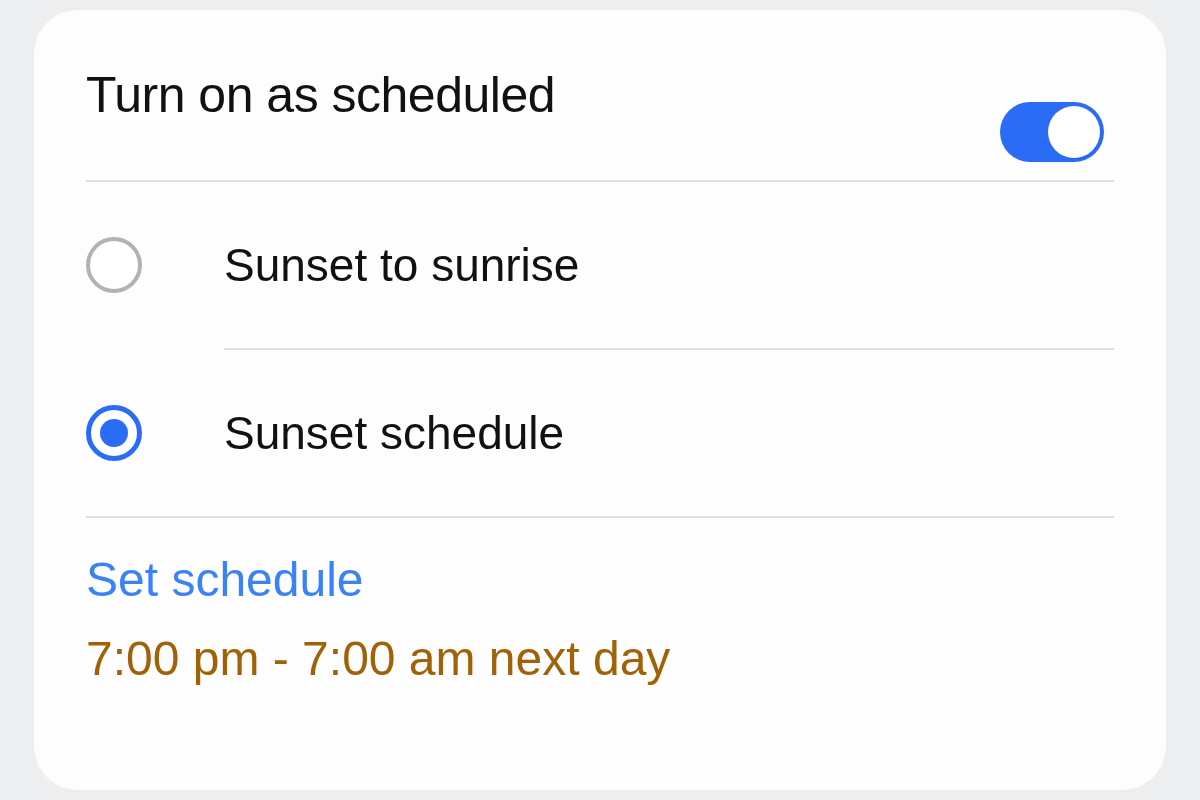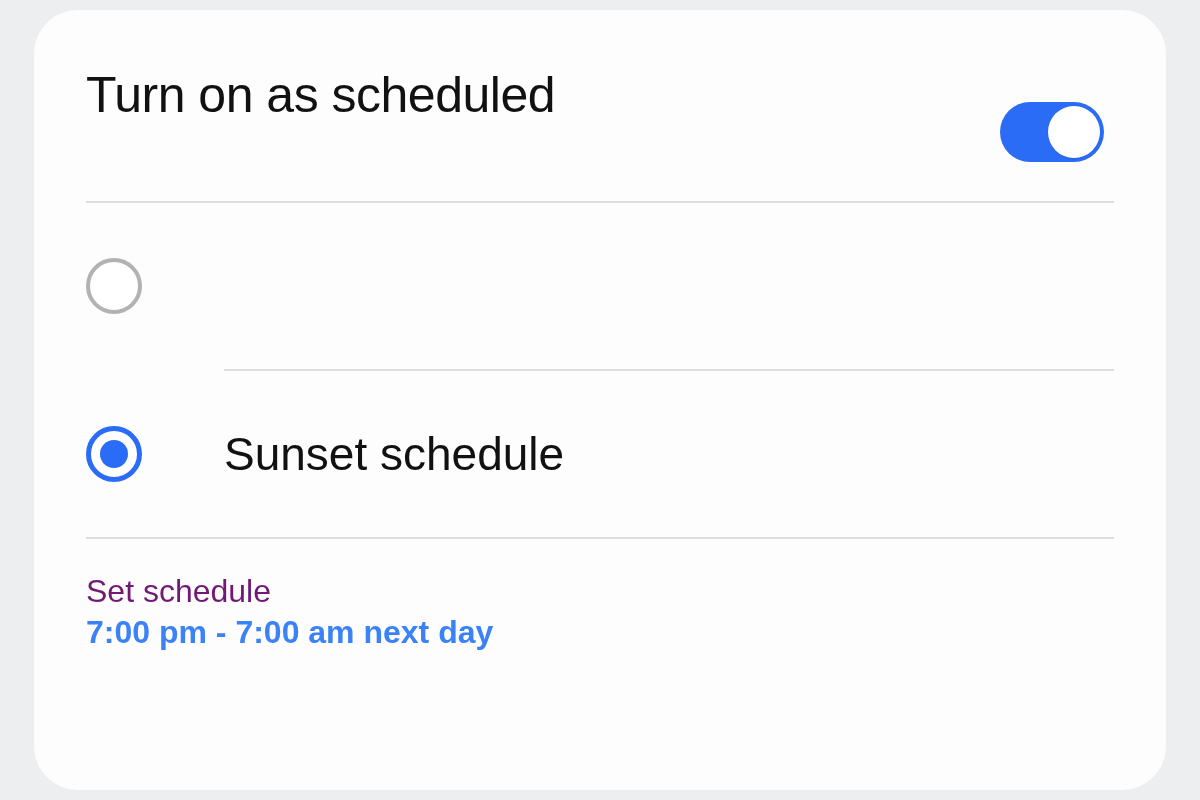--- a/index.html
+++ b/index.html
@@ -23,21 +23,21 @@
     border-radius: 44px;
     box-sizing: border-box;
     overflow: hidden;
   }
 
   
   .header {
     display: flex;
     align-items: flex-start;
     justify-content: space-between;
-    padding: 56px 62px 39px 52px;
+    padding: 56px 62px 18px 52px;
     box-sizing: border-box;
   }
   .header-text { max-width: 860px; }
   .title {
     font-size: 50px;
     font-weight: 400;
     letter-spacing: -0.5px;
     color: #111;
     margin-bottom: 6px;
   }
@@ -116,49 +116,50 @@
     margin-left: 190px;
     margin-right: 52px;
     border-top: 2px solid #dcdee2;
   }
 
   
   .schedule {
     padding: 34px 62px 0 52px;
   }
   .schedule-title {
-    font-size: 32px;
+    font-size: 48px;
     font-weight: 300;
-    color: #701a75;
-    margin-bottom: 4px;
+    color: #3b82f6;
+    margin-bottom: 24px;
   }
   .schedule-value {
-    font-size: 32px;
-    font-weight: 700;
-    color: #3b82f6;
+    font-size: 48px;
+    font-weight: 400;
+    color: #a16207;
   }
 </style>
 </head>
 <body>
 
 <div class="card">
 
   <div class="header">
     <div class="header-text">
       <div class="title">Turn on as scheduled</div>
     </div>
     <div class="toggle">
       <div class="toggle-knob"></div>
     </div>
   </div>
 
   <div class="divider-full"></div>
 
   <div class="radio-row">
     <div class="radio unselected"></div>
+    <div class="radio-label">Sunset to sunrise</div>
   </div>
 
   <div class="divider-inset"></div>
 
   <div class="radio-row">
     <div class="radio selected"></div>
     <div class="radio-label">Sunset schedule</div>
   </div>
 
   <div class="divider-full"></div>

